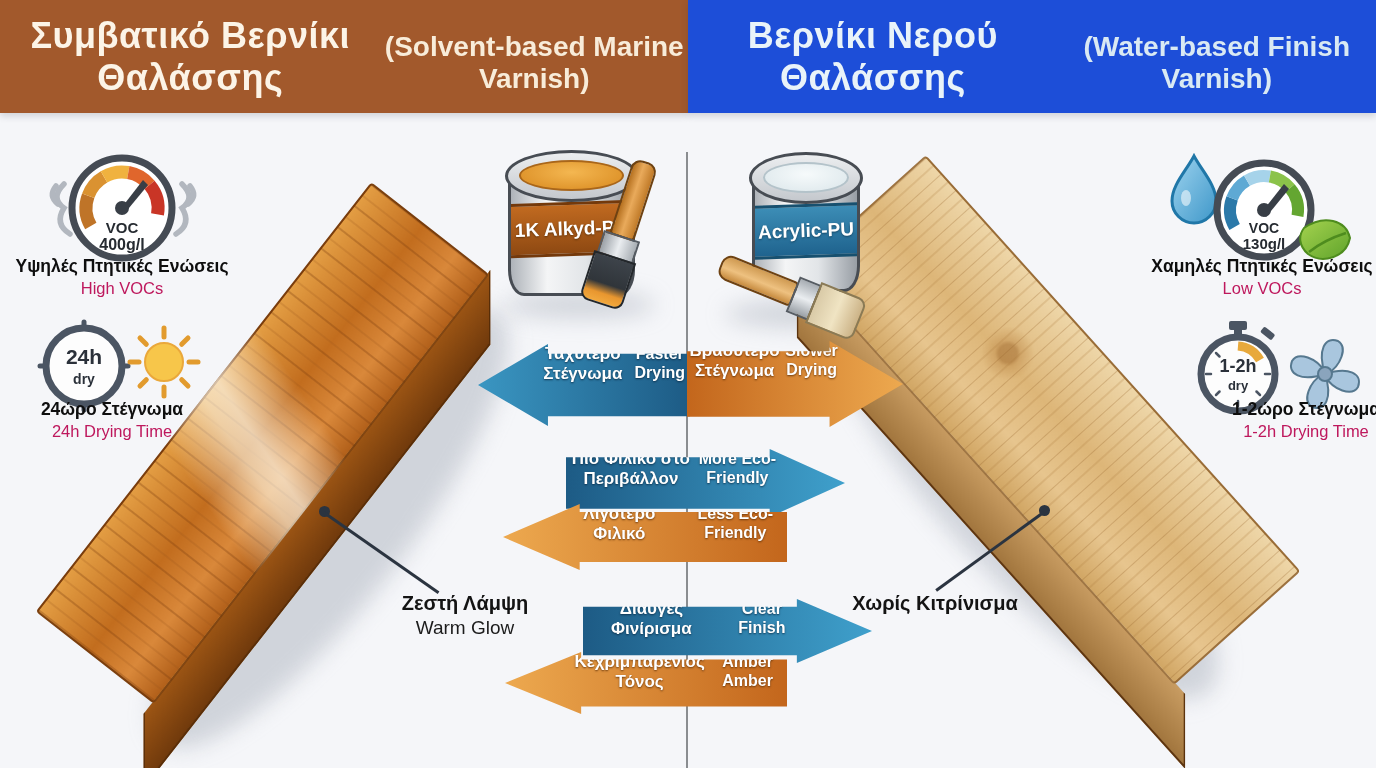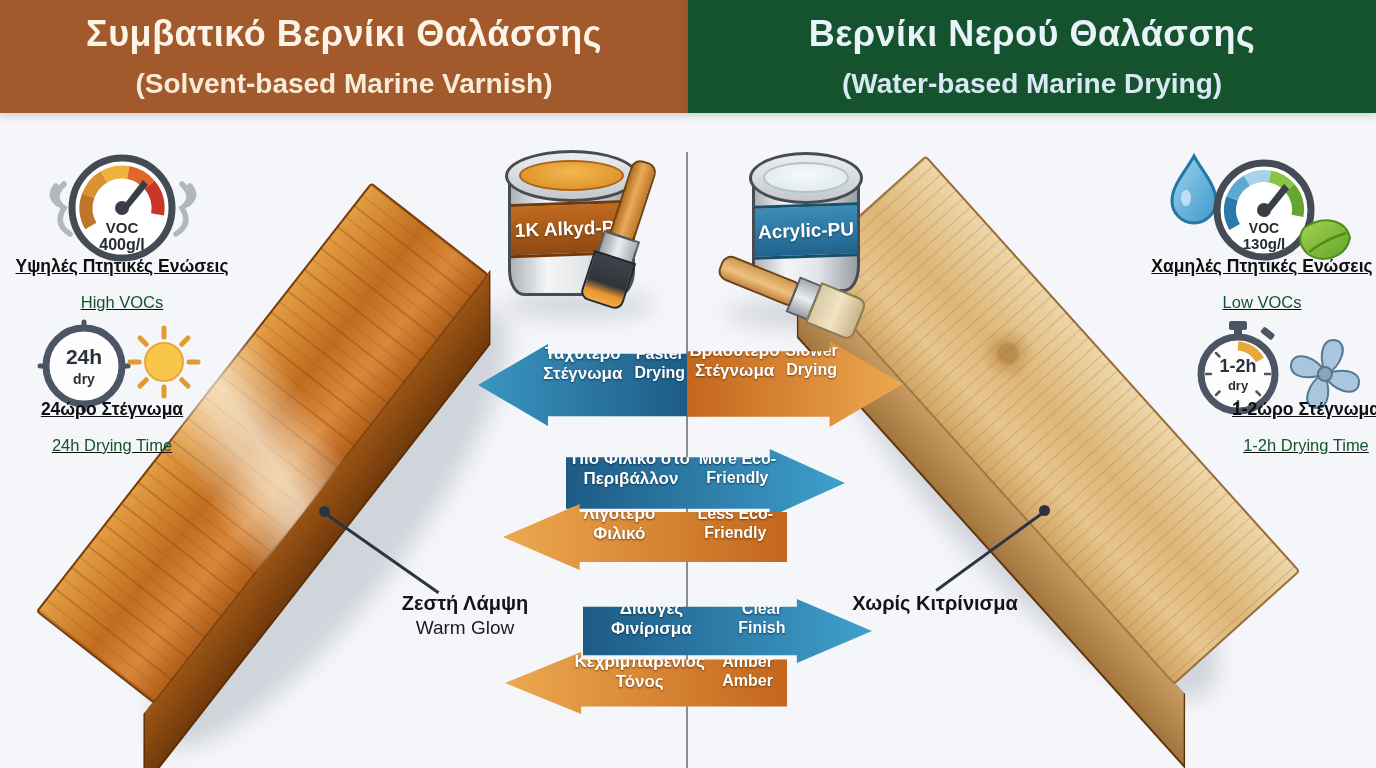--- a/index.html
+++ b/index.html
@@ -1,23 +1,23 @@
 <!DOCTYPE html>
 <html><head>
 <meta charset="utf-8">
 <style>
   html,body{margin:0;padding:0;}
   body{width:1376px;height:768px;position:relative;overflow:hidden;
        font-family:"Liberation Sans",sans-serif;background:#f5f6f9;}
   
-  .hdr{position:absolute;top:0;height:113px;width:688px;display:flex;flex-direction:column;
+  .hdr{position:absolute;top:0;height:113px;width:688px;display:flex;flex-direction:row;
        justify-content:center;align-items:center;text-align:center;
        box-shadow:0 3px 7px rgba(40,45,60,.18);z-index:9;}
   .hdr-left{left:0;background:#a2592c;}
-  .hdr-right{left:688px;background:#14532d;}
+  .hdr-right{left:688px;background:#1d4ed8;}
   .hdr .t1{font-size:36px;font-weight:bold;letter-spacing:.5px;}
   .hdr .t2{font-size:28px;font-weight:bold;margin-top:13px;}
   .hdr-left .t1{color:#fcf4e7;}.hdr-left .t2{color:#f8ecd9;}
   .hdr-right .t1{color:#e9f3f9;}.hdr-right .t2{color:#d9e9f3;}
   
   .divider{position:absolute;left:686px;top:152px;width:2px;height:616px;background:#8a8d90;z-index:2;}
   
   .plank{position:absolute;z-index:1;}
   .plank-face{position:absolute;inset:0;border-radius:4px;}
   .left-wood{border:2px solid rgba(112,55,10,.85);
@@ -88,40 +88,40 @@
   .a4{left:503px;top:504px;width:284px;height:66px;padding-left:68px;
     background:linear-gradient(90deg,#eda94f,#c3661c);
     clip-path:polygon(0 50%,27% 0,27% 12%,100% 12%,100% 88%,27% 88%,27% 100%);gap:16px;}
   .a5{left:583px;top:599px;width:289px;height:64px;padding-right:68px;
     background:linear-gradient(90deg,#1d5b85,#3fa0cc);
     clip-path:polygon(0 12%,74% 12%,74% 0,100% 50%,74% 100%,74% 88%,0 88%);}
   .a6{left:505px;top:652px;width:282px;height:62px;padding-left:66px;
     background:linear-gradient(90deg,#eda94f,#c3661c);
     clip-path:polygon(0 50%,27% 0,27% 12%,100% 12%,100% 88%,27% 88%,27% 100%);}
   
-  .cap{position:absolute;text-align:center;color:#0e0e0e;z-index:6;text-decoration:underline;}
+  .cap{position:absolute;text-align:center;color:#0e0e0e;z-index:6;}
   .cap .gl{font-size:17.5px;font-weight:bold;}
-  .cap .en{font-size:16.5px;color:#14532d;margin-top:16px;}
+  .cap .en{font-size:16.5px;color:#be185d;margin-top:2px;}
   .callout{position:absolute;text-align:center;z-index:6;color:#141414;}
   .callout .gl{font-size:20px;font-weight:bold;}
   .callout .en{font-size:19px;margin-top:2px;color:#1c1c1c;}
   .dot{position:absolute;width:11px;height:11px;border-radius:50%;background:#2b3440;z-index:6;}
   .cline{position:absolute;height:2.5px;background:#2b3440;transform-origin:left center;z-index:6;}
   .icon-svg{position:absolute;z-index:6;}
 </style>
 </head>
 <body>
 
 <div class="hdr hdr-left">
   <div class="t1">Συμβατικό Βερνίκι Θαλάσσης</div>
   <div class="t2">(Solvent-based Marine Varnish)</div>
 </div>
 <div class="hdr hdr-right">
   <div class="t1">Βερνίκι Νερού Θαλάσσης</div>
-  <div class="t2">(Water-based Marine Drying)</div>
+  <div class="t2">(Water-based Finish Varnish)</div>
 </div>
 
 <div class="divider"></div>
 
 <div class="soft-shadow" style="left:25px;top:428px;width:545px;height:150px;transform:rotate(-52deg) translateY(42px);"></div>
 <div class="soft-shadow" style="left:775px;top:368px;width:560px;height:170px;transform:rotate(48deg) translateY(46px);"></div>
 
 <div class="plank" style="left:-10px;top:368px;width:545px;height:150px;transform:rotate(-52deg);">
   <div class="plank-side left-side"></div>
   <div class="plank-face left-wood">

